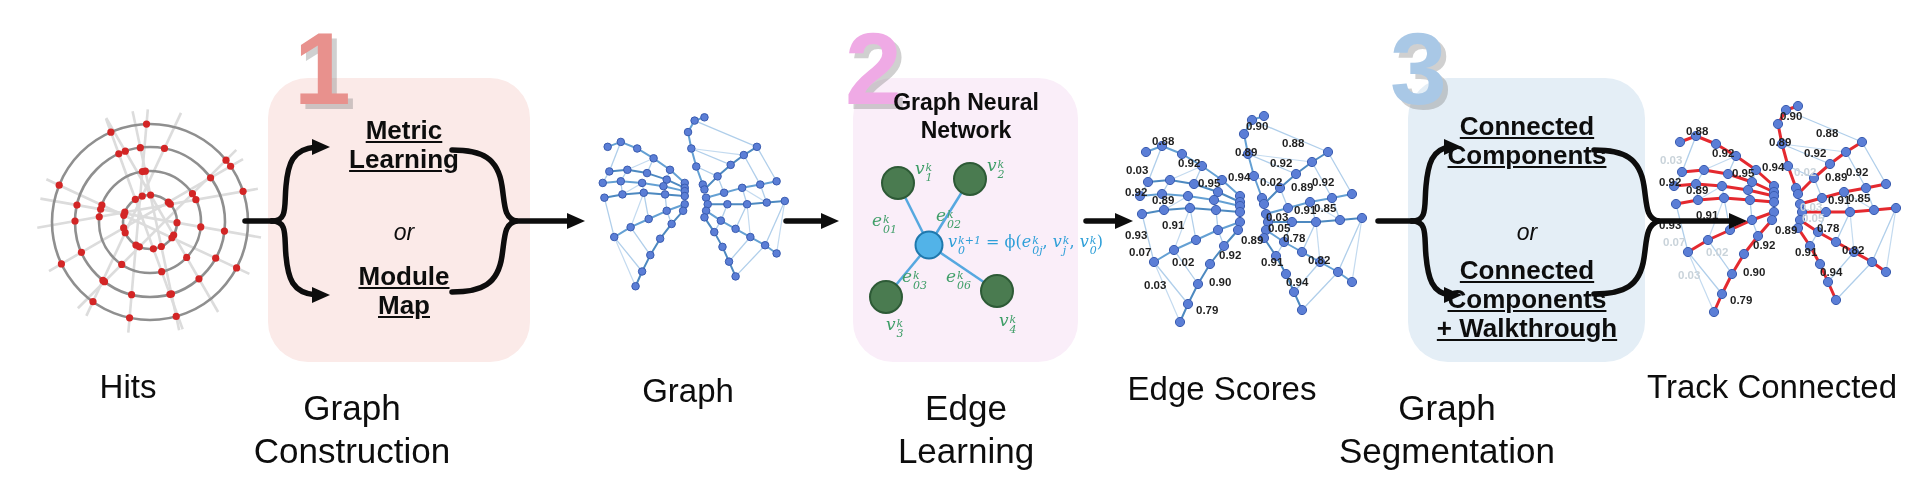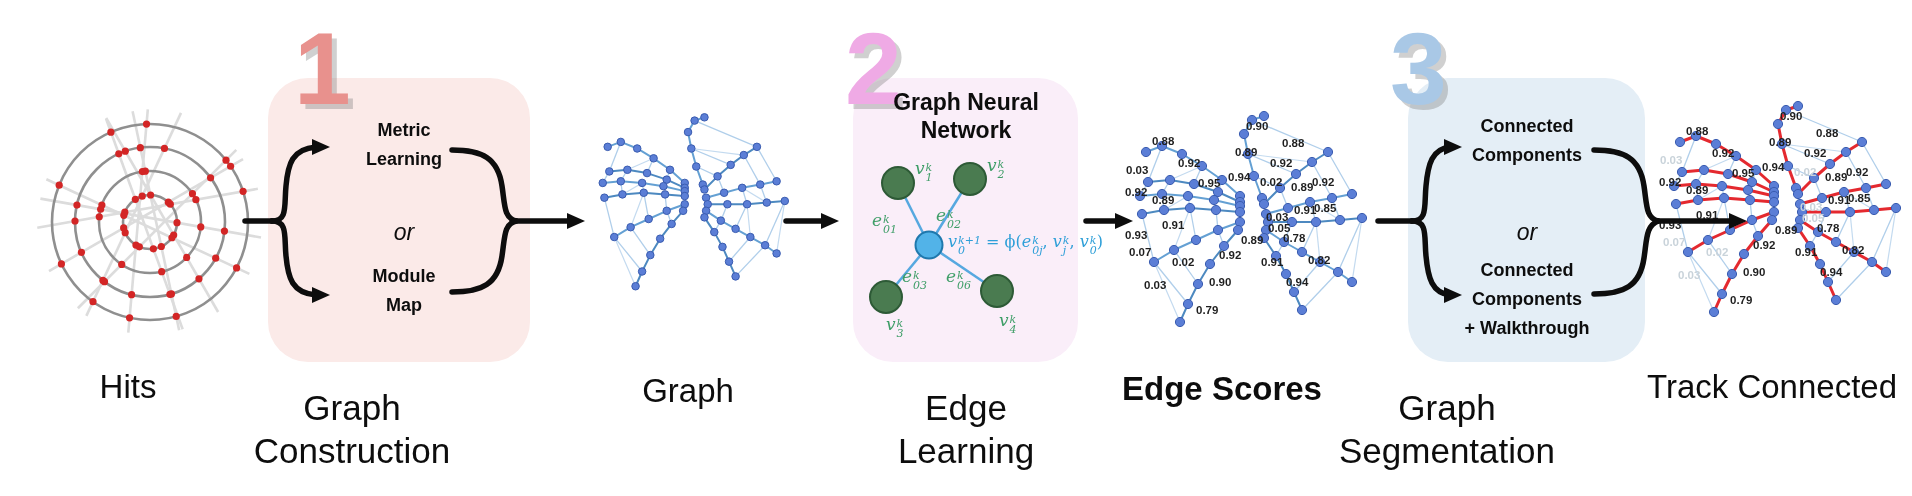--- a/index.html
+++ b/index.html
@@ -3,21 +3,21 @@
 <meta charset="utf-8">
 <style>
   html,body{margin:0;padding:0;background:#fff;}
   #canvas{position:relative;width:1912px;height:496px;background:#fff;overflow:hidden;
           font-family:"Liberation Sans",sans-serif;color:#0d0d0d;}
   .box{position:absolute;top:78px;height:284px;border-radius:40px;z-index:1;}
   #svg-art{position:absolute;left:0;top:0;z-index:2;}
   .stepnum{position:absolute;top:18px;z-index:3;font-size:102px;font-weight:bold;line-height:1;
            text-shadow:5px 5px 0 rgba(120,120,120,0.35);}
   .opt{position:absolute;z-index:3;transform:translateX(-50%);text-align:center;
-       font-weight:bold;font-size:18px;line-height:29px;white-space:nowrap;}
+       font-weight:bold;font-size:26px;line-height:29px;white-space:nowrap;text-decoration:underline;}
   .or{position:absolute;z-index:3;transform:translateX(-50%);font-style:italic;font-size:23px;margin-top:11px;}
   .boxtitle{position:absolute;z-index:3;transform:translateX(-50%);text-align:center;
             font-weight:bold;font-size:23px;line-height:28px;white-space:nowrap;}
   .stage-label{position:absolute;z-index:3;transform:translateX(-50%);font-size:33px;white-space:nowrap;margin-top:16px;}
   .section-title{position:absolute;z-index:3;transform:translateX(-50%);text-align:center;
                  font-size:35px;line-height:43px;white-space:nowrap;}
   
   .mathlab{position:absolute;z-index:3;font-family:"DejaVu Serif",serif;font-size:17px;white-space:nowrap;}
   .green-math{color:#3f9e68;}
   .blue-math{color:#2e9fd8;font-size:16px;}
@@ -721,21 +721,21 @@
   </div>
   <div class="or" style="left:1527px;top:208px;">or</div>
   <div class="opt" style="left:1527px;top:256px;">
     <span>Connected</span><br>
     <span>Components</span><br>
     <span>+ Walkthrough</span>
   </div>
 
   <div class="stage-label" style="left:128px;top:352px;">Hits</div>
   <div class="stage-label" style="left:688px;top:356px;">Graph</div>
-  <div class="stage-label" style="left:1222px;top:354px;font-weight:bold;">Edge Scores</div>
+  <div class="stage-label" style="left:1222px;top:354px;">Edge Scores</div>
   <div class="stage-label" style="left:1772px;top:352px;">Track Connected</div>
 
   <div class="section-title" style="left:352px;top:386px;">
     <span>Graph</span><br>
     <span>Construction</span>
   </div>
   <div class="section-title" style="left:966px;top:386px;">
     <span>Edge</span><br>
     <span>Learning</span>
   </div>

